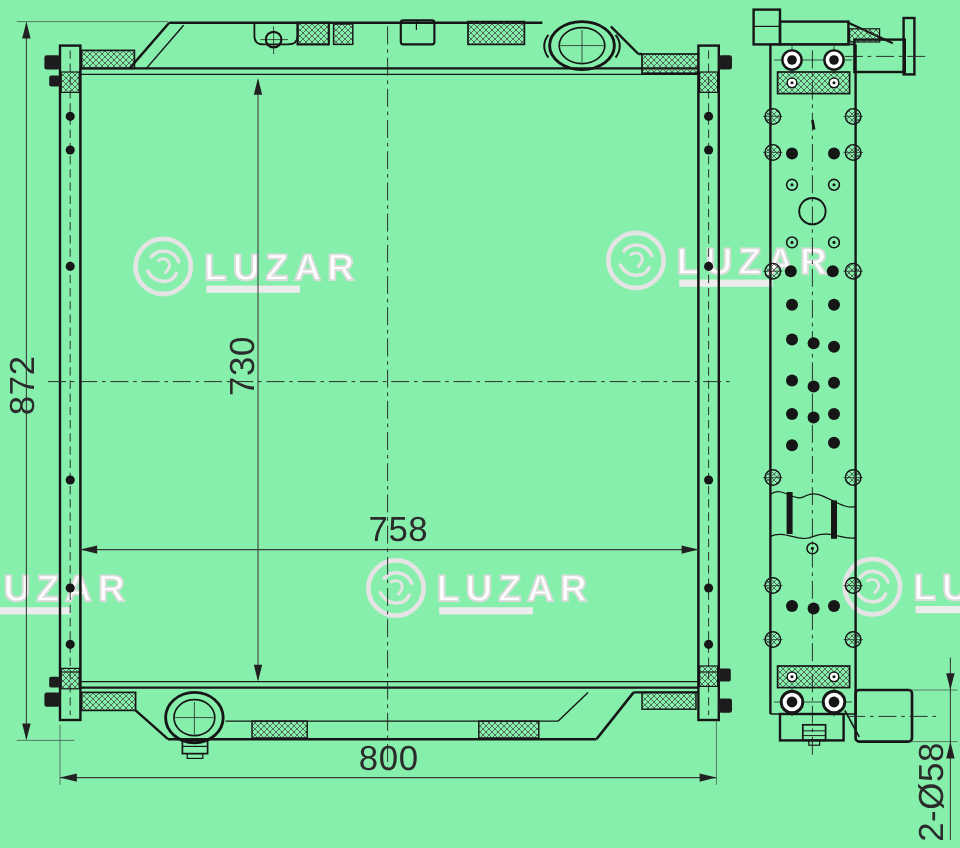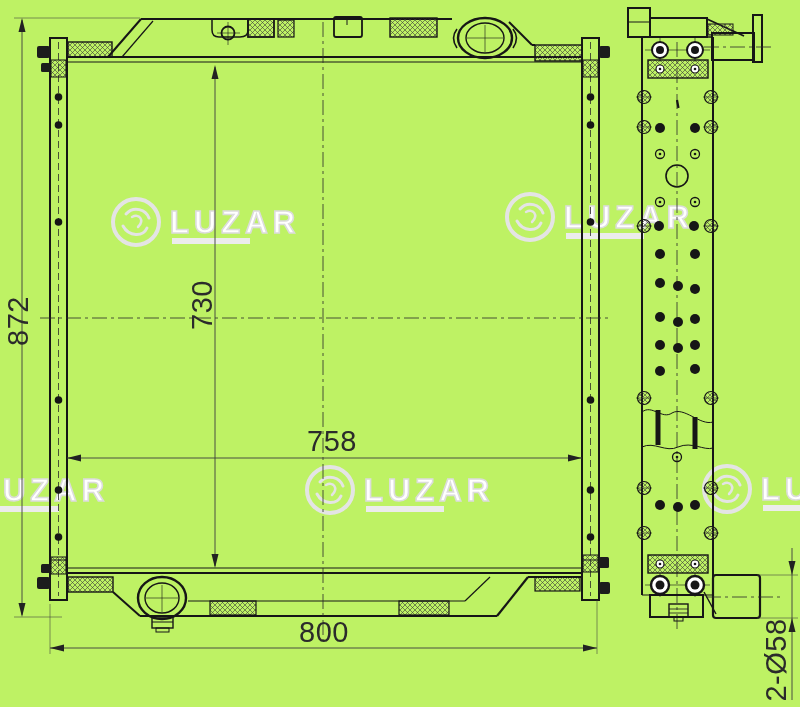--- a/index.html
+++ b/index.html
@@ -1,16 +1,16 @@
 <!DOCTYPE html>
 <html><head>
 <meta charset="utf-8">
 <style>
   html,body{margin:0;padding:0;background:#ffffff;}
-  .canvas{position:relative;width:800px;height:707px;background:#bef264;overflow:hidden;
+  .canvas{position:relative;width:800px;height:707px;background:#86efac;overflow:hidden;
           font-family:"Liberation Sans",sans-serif;}
   svg{display:block;}
   
   .ol   { stroke:#161616; fill:none; }
   .h    { fill:url(#xh); stroke:#161616; }
   .bolt { fill:#1c1c1c; stroke:none; }
   .dot  { fill:#161616; stroke:none; }
   .wash { fill:url(#xh); stroke:#161616; stroke-width:1.2; }
   .dash    { stroke:#2a2a2a; stroke-width:.8; stroke-dasharray:7 4; fill:none; }
   .dashdot { stroke:#2a2a2a; stroke-width:.8; stroke-dasharray:15 4 3 4; fill:none; }

